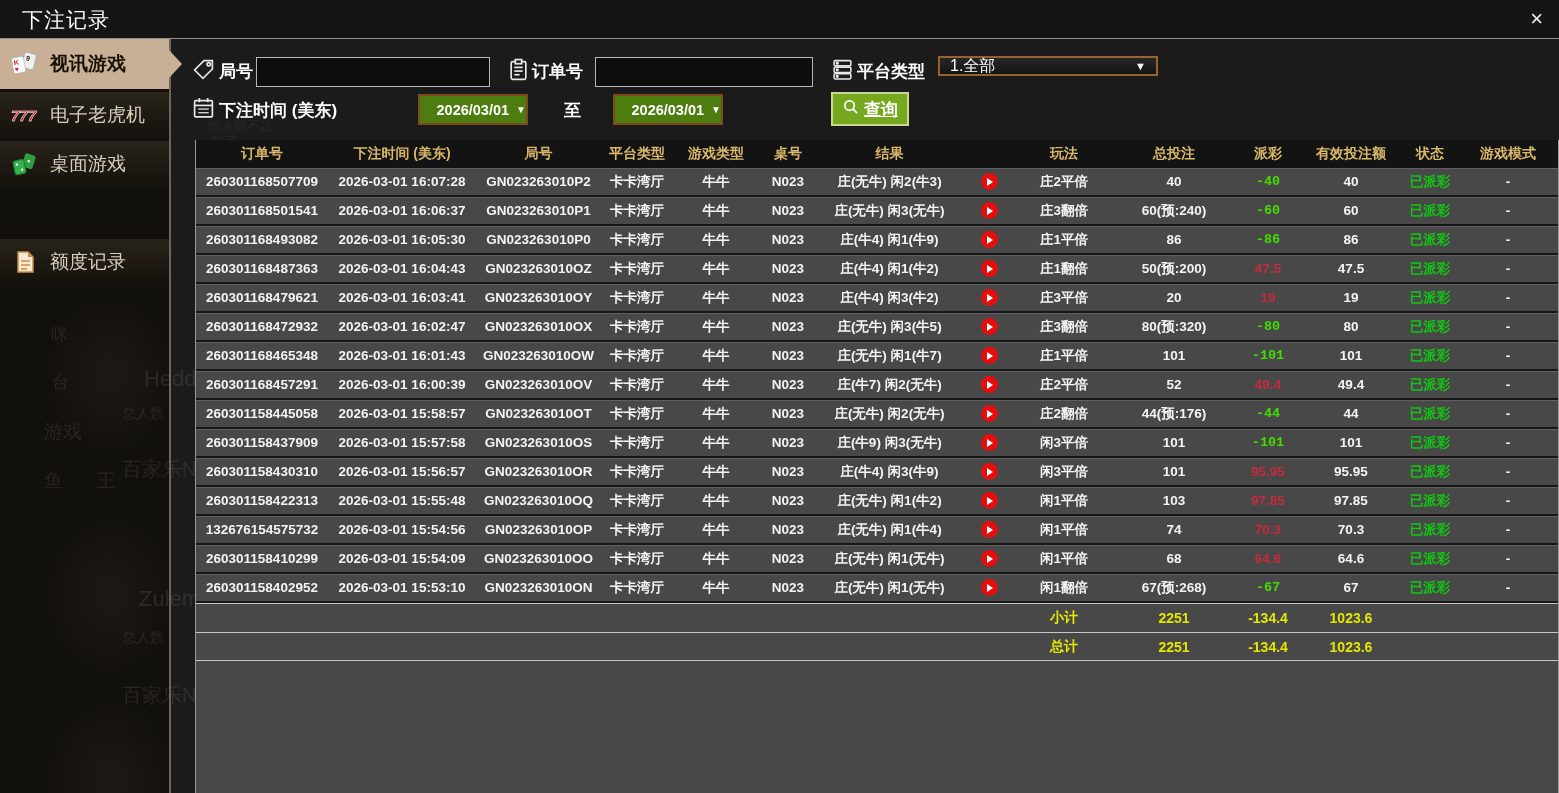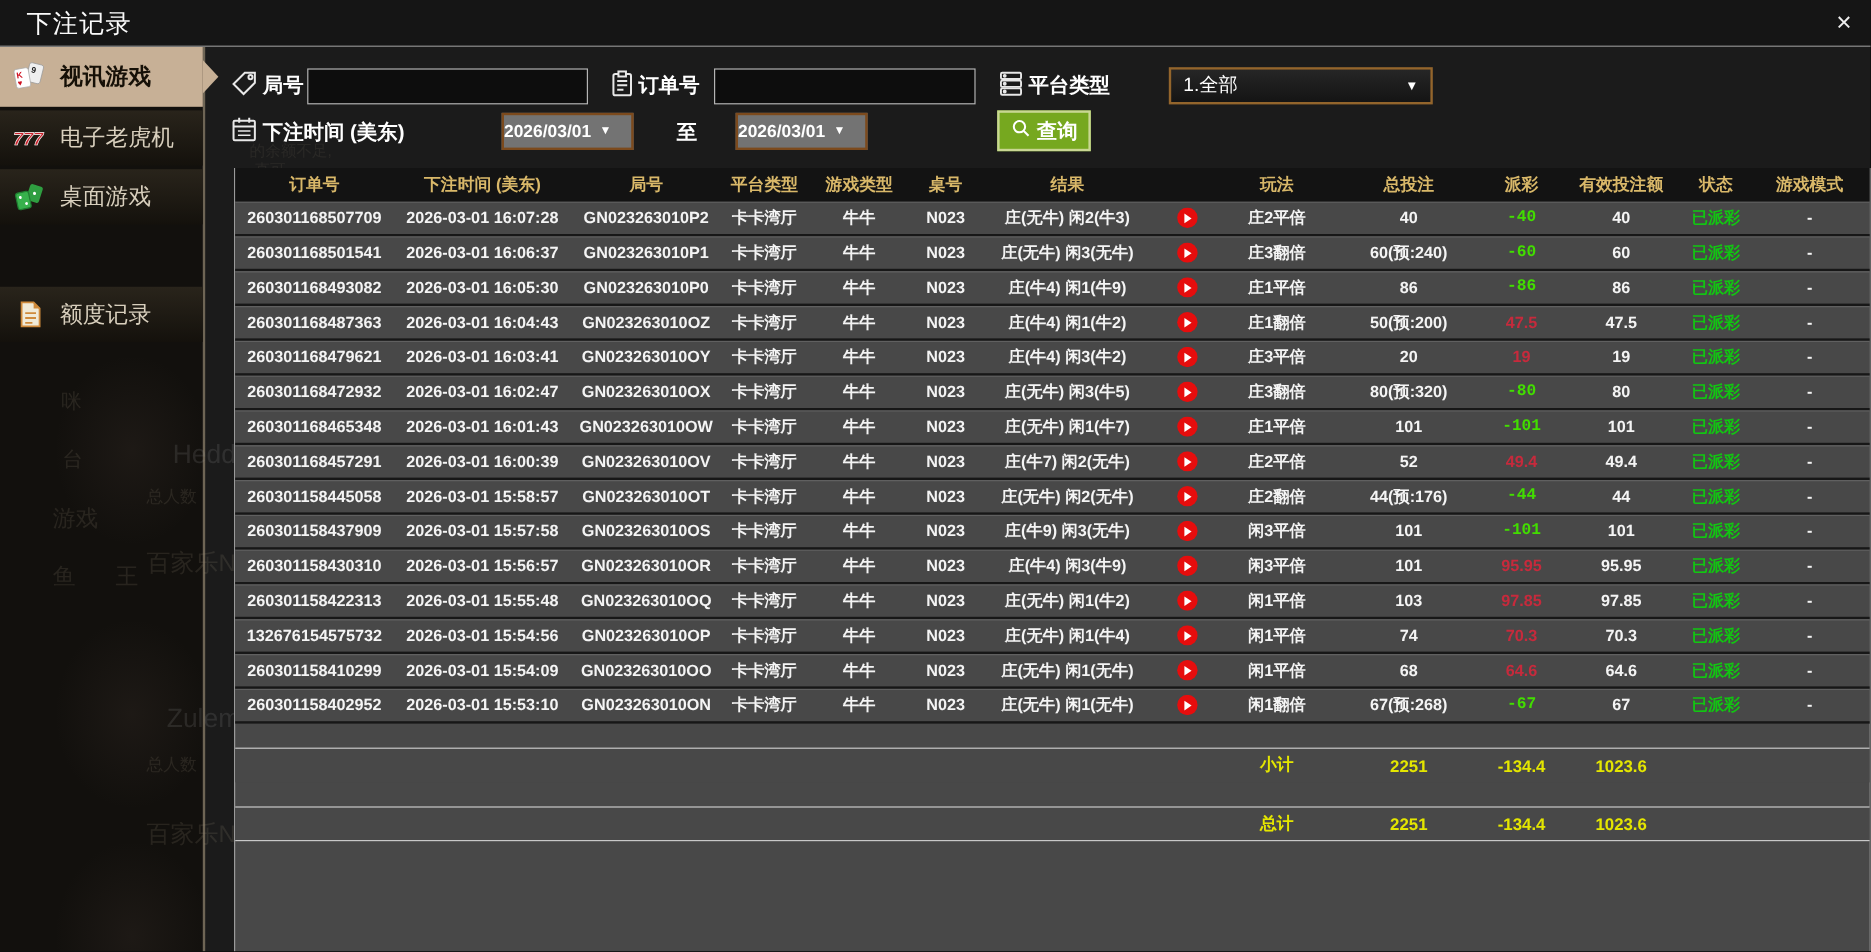--- a/index.html
+++ b/index.html
@@ -36,47 +36,47 @@
   .g8{left:84px;top:629px;font-size:14px} .g9{left:84px;top:682px;font-size:20px}
   .g10{left:170px;top:117px;font-size:13px;opacity:.11} .g11{left:174px;top:133px;font-size:13px;opacity:.11}
   .blob { position:absolute; width:130px; height:160px; z-index:3;
     background:radial-gradient(ellipse at center, rgba(130,105,95,.10), transparent 70%); }
   .b1{left:45px;top:295px} .b2{left:45px;top:515px} .b3{left:45px;top:700px}
   
   .flt-label { position:absolute; font-size:17px; font-weight:700; color:#fff; white-space:nowrap; z-index:10; }
   .flt-icon { position:absolute; z-index:10; }
   .txt-input { position:absolute; height:30px; background:#0d0d0d; border:1px solid #b5b5b5;
     color:#fff; font-size:14px; padding:0 6px; z-index:10; font-family:inherit; }
-  .plat-select { position:absolute; left:938px; top:56px; width:220px; height:31px;
+  .plat-select { position:absolute; left:938px; top:56px; width:220px; height:20px;
     background:linear-gradient(#262626,#141414); border:2px solid #93652c;
     display:flex; align-items:center; justify-content:space-between; padding:0 10px;
-    font-size:16px; color:#fff; cursor:pointer; z-index:10;margin-left:36px; }
+    font-size:16px; color:#fff; cursor:pointer; z-index:10; }
   .plat-select .arr { font-size:11px; }
-  .date-select { position:absolute; width:110px; height:31px; background:#737373;
-    border:2px solid #7c4a1d; display:flex; align-items:center; justify-content:flex-start; gap:7px;
+  .date-select { position:absolute; width:110px; height:31px; background:#4d7c0f;
+    border:2px solid #7c4a1d; display:flex; align-items:center; justify-content:flex-end; gap:7px;
     font-size:14.5px; font-weight:700; color:#fff; cursor:pointer; z-index:10; }
   .date-select .arr { font-size:10px; }
   .search-btn { position:absolute; left:831px; top:92px; height:34px; padding:0 9px;
     background:#76a81f; border:2px solid #c9d793; display:flex; align-items:center; gap:5px;
-    font-size:17px; font-weight:700; color:#fff; cursor:pointer; z-index:10; }
+    font-size:17px; font-weight:700; color:#fff; cursor:pointer; z-index:10;text-decoration:underline; }
   
   .table-panel { position:absolute; left:195px; top:140px; width:1364px; height:653px;
     background:#484848; border-left:1px solid #9a9a9a; border-right:1px solid #9a9a9a; z-index:10; }
   .trow { display:grid; align-items:center;
     grid-template-columns:132px 148px 125px 72px 86px 58px 145px 54px 96px 124px 64px 102px 56px 1fr; }
   .thead { height:28px; background:#131313; }
   .thead .cell { color:#d9b869; font-weight:700; font-size:14px; }
   .drow { height:29px; background:#484848; border-bottom:2px solid #171717;
     box-shadow:inset 0 1px 0 #606060; }
   .cell { text-align:center; font-size:13.5px; font-weight:700; color:#f4f4f4;
     white-space:nowrap; overflow:hidden; }
   .cell.win  { color:#c62a3c; }
   .cell.loss { color:#42dd00;font-family:Liberation Mono, monospace; }
   .cell.status { color:#12c512; }
-  .sumrow { height:29px; background:#484848; border-top:1px solid #c8c8c8;margin-top:20px; }
+  .sumrow { height:29px; background:#484848; border-top:1px solid #c8c8c8; }
   .sumrow.last { border-bottom:1px solid #c8c8c8; }
   .sumrow .cell { color:#e4e600; font-size:14px; }
   .playbtn { width:17px; height:17px; border-radius:50%; background:#e60d0d; margin:0 auto;
     display:flex; align-items:center; justify-content:center; cursor:pointer; }
   .playbtn .tri { width:0; height:0; border-left:6px solid #fff;
     border-top:4px solid transparent; border-bottom:4px solid transparent; margin-left:2px; }
 </style>
 </head>
 <body>
 

